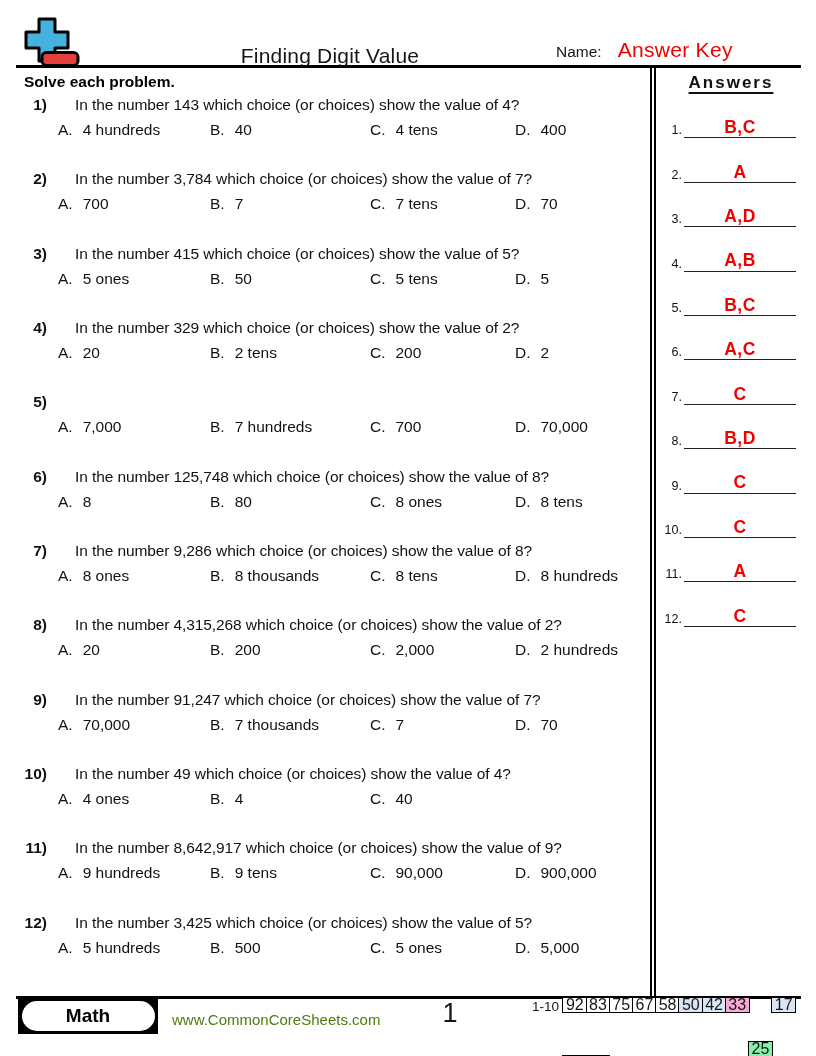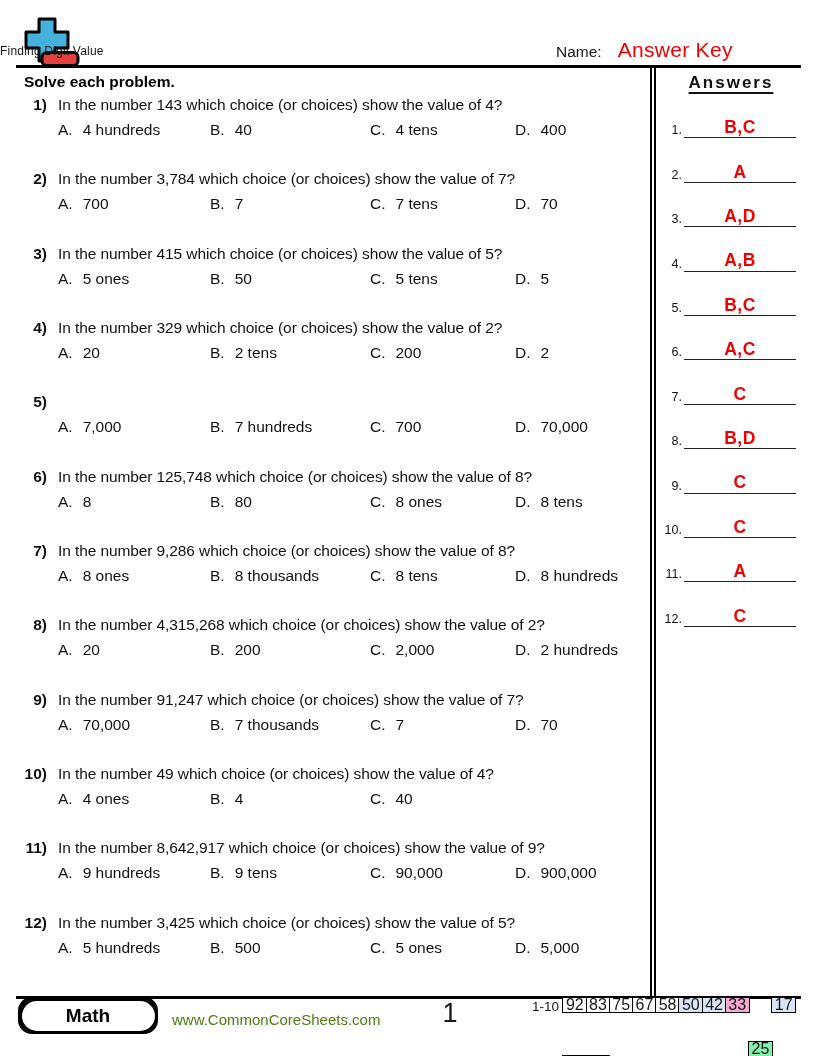--- a/index.html
+++ b/index.html
@@ -5,36 +5,36 @@
   * { margin:0; padding:0; box-sizing:border-box; }
   html,body { background:#888; }
   .page {
     position:relative; width:816px; height:1056px; margin:0 auto;
     background:#fff; color:#111; overflow:hidden;
     font-family:"Liberation Sans", sans-serif;
   }
   
   .logo { position:absolute; left:20px; top:16px; }
   .page-title {
-    position:absolute; top:44px; left:0; width:660px; text-align:left;
-    font-size:12px; letter-spacing:0.2px; color:#161616;
+    position:absolute; top:44px; left:0; width:660px; text-align:center;
+    font-size:21px; letter-spacing:0.2px; color:#161616;
   }
   .name-wrap { position:absolute; top:38px; left:556px; display:flex; align-items:baseline;gap:6px; }
   .name-label { font-size:15.5px; color:#161616; }
   .name-value { margin-left:10px; font-size:21px; font-weight:normal; letter-spacing:0.3px; }
   .rule-top { position:absolute; top:65px; left:16px; right:15px; height:2.6px; background:#000; }
 
   .instructions { position:absolute; top:73px; left:24px; font-size:15.5px; font-weight:bold; color:#000; }
 
   
   .questions { position:absolute; top:96px; left:17px; width:634px; }
   .question { height:74.35px; }
   .q-line { display:flex; font-size:15.5px; }
   .q-num { flex:none; width:30px; text-align:right; font-weight:bold; }
-  .q-text { margin-left:11px; letter-spacing:-0.1px; }
+  .q-text { margin-left:28px; letter-spacing:-0.1px; }
   .q-choices { display:grid; grid-template-columns:152px 160px 145px 1fr; margin-left:41px; margin-top:7px; }
   .choice { display:flex; font-size:15.5px; }
   .c-letter { margin-right:10px; }
 
   
   .answers-divider { position:absolute; top:67px; left:650px; height:929px; width:0; border-left:6px double #000; }
   .answers-panel { position:absolute; top:67px; left:656px; width:150px; height:929px; }
   .answers-title {
     margin-top:6px; text-align:center; font-size:17px; font-weight:bold; letter-spacing:2px;
     text-decoration:underline; text-underline-offset:4px; text-decoration-thickness:2px;
@@ -42,21 +42,21 @@
   .answers-items { position:absolute; top:27px; left:0; right:0; }
   .ans-item { height:44.4px; display:flex; align-items:flex-end; }
   .ans-num { flex:none; width:26px; text-align:right; font-size:12.5px; color:#111; padding-bottom:1px; }
   .ans-line { flex:1; margin-left:2px; margin-right:10px; border-bottom:1.8px solid #222; text-align:center; }
   .ans-val { font-size:17.5px; font-weight:bold; letter-spacing:0.5px; line-height:1.15; }
 
   
   .rule-bottom { position:absolute; top:996px; left:16px; right:15px; height:2.6px; background:#000; }
   .subject-box {
     position:absolute; left:18px; top:997px; width:140px; height:37px;
-    background:#000; border-radius:14px; padding:3.5px; 
+    background:#000; border-radius:0; padding:3.5px; 
   }
   .subject-pill {
     width:100%; height:100%; background:#fff; border-radius:15px;
     display:flex; align-items:center; justify-content:center;
     font-size:19px; font-weight:bold; color:#000;
   }
   .website { position:absolute; left:172px; top:1011px; font-size:15px; color:#4d7c0f; }
   .page-number { position:absolute; left:428px; top:998px; width:44px; text-align:center; font-size:27px; color:#161616; }
   .score-table { position:absolute; left:518px; top:997px; }
   .score-row { display:flex; }

